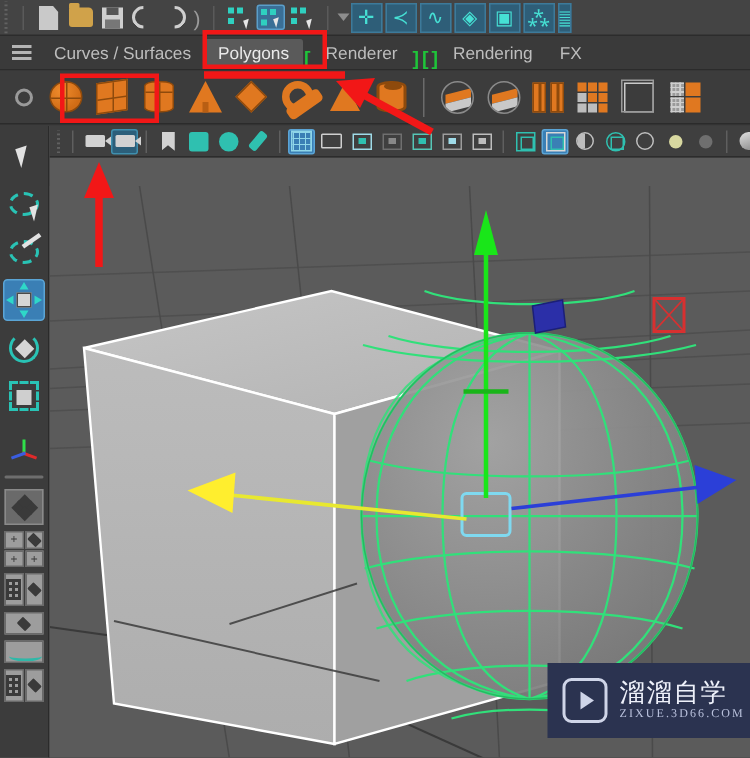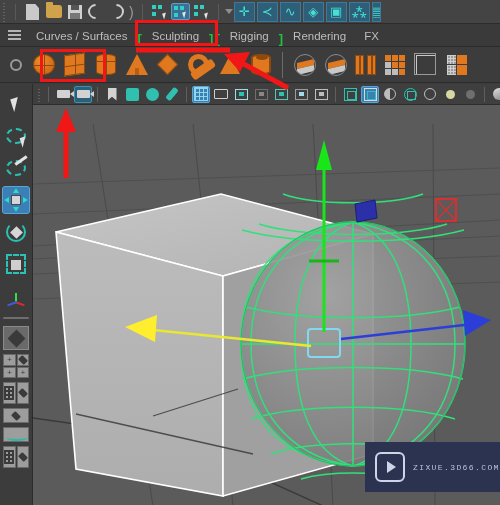--- a/index.html
+++ b/index.html
@@ -197,21 +197,21 @@
   .canvas svg{display:block;}
 
   
   .watermark{
     position:absolute;right:0px;bottom:13px;width:135px;height:50px;background:#2b3350;
     display:flex;align-items:center;padding-left:10px;gap:8px;
   }
   .wm-logo{width:30px;height:30px;border:2px solid #cfd5e8;border-radius:6px;position:relative;display:flex;align-items:center;justify-content:center;}
   .wm-logo:after{content:"";width:0;height:0;border-left:9px solid #cfd5e8;border-top:6px solid transparent;border-bottom:6px solid transparent;margin-left:3px;}
   .wm-t1{color:#eef1fa;font-size:17px;letter-spacing:1px;line-height:1.05;font-family:"DejaVu Sans",sans-serif;}
-  .wm-t2{color:#b9c1dc;font-size:8px;letter-spacing:1.4px;font-family:Liberation Mono, monospace;}
+  .wm-t2{color:#b9c1dc;font-size:8px;letter-spacing:1.4px;font-family:Liberation Serif, serif;}
 
   
   .anno{position:absolute;border:3px solid #f21717;pointer-events:none;}
   .annolayer{position:absolute;left:0;top:0;width:500px;height:505px;pointer-events:none;}
 </style>
 </head>
 <body>
 
 <div id="app">
 
@@ -269,25 +269,25 @@
       <div class="snap">◈</div>
       <div class="snap">▣</div>
       <div class="snap">⁂</div>
       <div class="snap" style="width:9px;overflow:hidden">▤</div>
     </div>
   </div>
 
   <div class="shelftabs">
     <div class="hamb"></div>
     <div class="shelftab">Curves / Surfaces</div>
+    <div class="shelftab active">Polygons</div>
     <span class="brk">[</span>
-    <div class="shelftab">Sculpting</div>
+    <div class="shelftab">Renderer</div>
     <span class="brk">]</span>
     <span class="brk">[</span>
-    <div class="shelftab">Rigging</div>
     <span class="brk">]</span>
     <div class="shelftab">Rendering</div>
     <div class="shelftab">FX</div>
   </div>
 
   <div class="shelfrow">
     <div class="gear"></div>
 
     <div class="pitem">
         <div class="g-sphere"></div>
@@ -619,20 +619,21 @@
 
           <line x1="308" y1="215" x2="440" y2="200" stroke="#2b3fd8" stroke-width="2.5"></line>
           <polygon points="458,196 430,186 432,212" fill="#2b3fd8"></polygon>
         </g>
       </svg>
     </div>
 
     <div class="watermark">
       <div class="wm-logo"></div>
       <div>
+        <div class="wm-t1">溜溜自学</div>
         <div class="wm-t2">ZIXUE.3D66.COM</div>
       </div>
     </div>
   </div>
 
   <div class="annolayer">
     <div class="anno" style="left:135px;top:20px;width:83px;height:26px;"></div>
     <div class="anno" style="left:40px;top:49px;width:66px;height:33px;"></div>
 
     <svg width="500" height="505" style="position:absolute;left:0;top:0">

